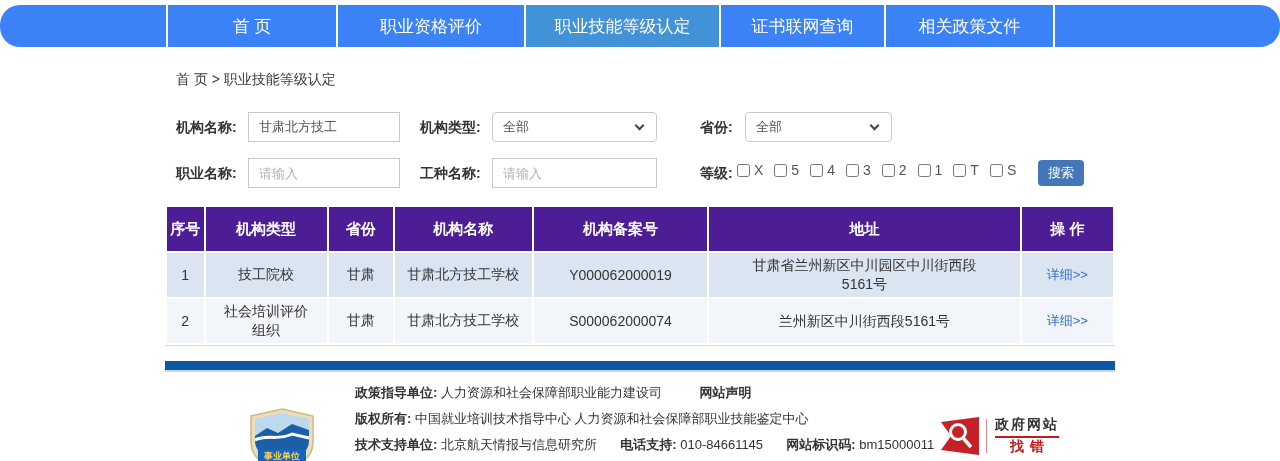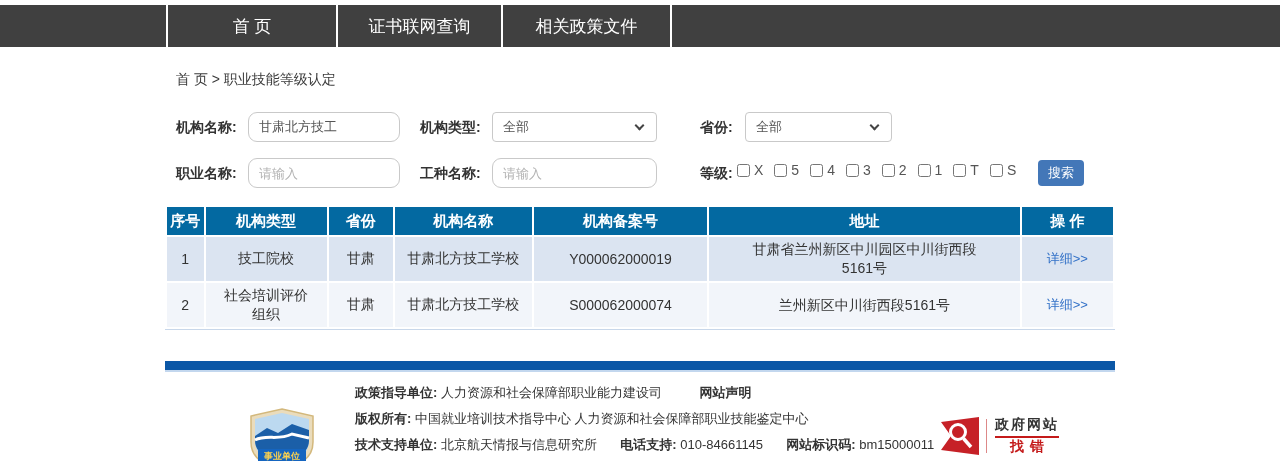--- a/index.html
+++ b/index.html
@@ -2,56 +2,56 @@
 <html><head>
 <meta charset="utf-8">
 <style>
   * { margin:0; padding:0; box-sizing:border-box; }
   html,body { width:1280px; height:461px; background:#fff; overflow:hidden;
     font-family:"Liberation Sans","DejaVu Sans",sans-serif; }
   body { position:relative; }
 
   
   .navbar { position:absolute; top:5px; left:0; width:1280px; height:42px;
-    background:#404040; display:flex; }
+    background:#3b82f6; display:flex;border-radius:20px; }
   .nav-spacer-l { width:168px; border-right:2px solid #fff; }
   .nav-tab { height:42px; display:flex; align-items:center; justify-content:center;
     color:#fff; font-size:17px; border-right:2px solid #fff; cursor:pointer; }
   .t0{width:170px}.t1{width:188px}.t2{width:195px}.t3{width:165px}.t4{width:169px}
   .nav-tab.active { background:#4292d8; }
   .nav-spacer-r { flex:1; }
 
   
   .breadcrumb { position:absolute; left:176px; top:71px; font-size:14px; color:#3a3a3a; }
 
   
   .flabel { position:absolute; font-size:14px; font-weight:bold; color:#333; }
-  .finput { position:absolute; height:30px; border:1px solid #c9c9c9; border-radius:9px;
+  .finput { position:absolute; height:30px; border:1px solid #c9c9c9; border-radius:0;
     padding:12px 10px; font-size:13px; color:#555; outline:none; background:#fff;
     font-family:"Liberation Sans","DejaVu Sans",sans-serif; }
   .finput::placeholder { color:#b3b3b3; }
   .fselect { position:absolute; height:30px; border:1px solid #c9c9c9; border-radius:4px;
     padding:0 10px; font-size:13px; color:#555; background:#fff; display:flex;
     align-items:center; cursor:pointer; }
   .chev { position:absolute; right:13px; top:9px; width:7px; height:7px;
     border-right:2px solid #444; border-bottom:2px solid #444; transform:rotate(45deg); }
   .lvl-group { position:absolute; left:737px; top:162px; display:flex; gap:11px;
     align-items:center; }
   .cb { display:flex; align-items:center; gap:4px; font-size:14px; color:#555; cursor:pointer; }
   .cb input { width:13px; height:13px; margin:0; accent-color:#4377b8; }
   .search-btn { position:absolute; left:1038px; top:160px; width:46px; height:26px;
     background:#4377b8; color:#fff; font-size:13px; border:none; border-radius:4px;
     cursor:pointer; font-family:"Liberation Sans","DejaVu Sans",sans-serif; }
 
   
   .tbl-wrap { position:absolute; left:165px; top:205px; width:950px;
     border-bottom:1px solid #c8d7ea; }
   table { width:100%; border-collapse:separate; border-spacing:2px; }
-  th { background:#0369a1; color:#fff; font-size:15px; font-weight:bold;
-    height:28px; text-align:center; }
+  th { background:#4c1d95; color:#fff; font-size:15px; font-weight:bold;
+    height:44px; text-align:center; }
   td { font-size:14px; color:#333; text-align:center; height:44px; }
   tr.r0 td { background:#dbe4f1; }
   tr.r1 td { background:#f2f5fa; }
   .c0{width:37px}.c1{width:123px}.c2{width:65px}.c3{width:140px}.c4{width:175px}
   .c5{width:315px}.c6{width:93px}
   td.addr { padding:0 39px; line-height:19px; }
   td.wrapcell { padding:0 14px; line-height:19px; }
   a.detail { color:#3170c7; font-size:13px; text-decoration:none; cursor:pointer;margin-top:36px; }
 
   
@@ -75,20 +75,22 @@
     border-bottom:2px solid #c41a1a; padding-bottom:2px; }
   .gov-sub { font-size:14px; font-weight:bold; color:#c41a1a; letter-spacing:6px;
     margin-top:0; text-indent:6px; }
 </style>
 </head>
 <body>
 
 <div class="navbar">
   <div class="nav-spacer-l"></div>
   <div class="nav-tab t0">首 页</div>
+  <div class="nav-tab t1">职业资格评价</div>
+  <div class="nav-tab t2 active">职业技能等级认定</div>
   <div class="nav-tab t3">证书联网查询</div>
   <div class="nav-tab t4">相关政策文件</div>
   <div class="nav-spacer-r"></div>
 </div>
 
 <div class="breadcrumb">首 页 &gt; 职业技能等级认定</div>
 
 <span class="flabel" style="left:176px;top:119px">机构名称:</span>
 <input class="finput" style="left: 248px; top: 112px; width: 152px;" type="text" value="甘肃北方技工">
 <span class="flabel" style="left:420px;top:119px">机构类型:</span>

